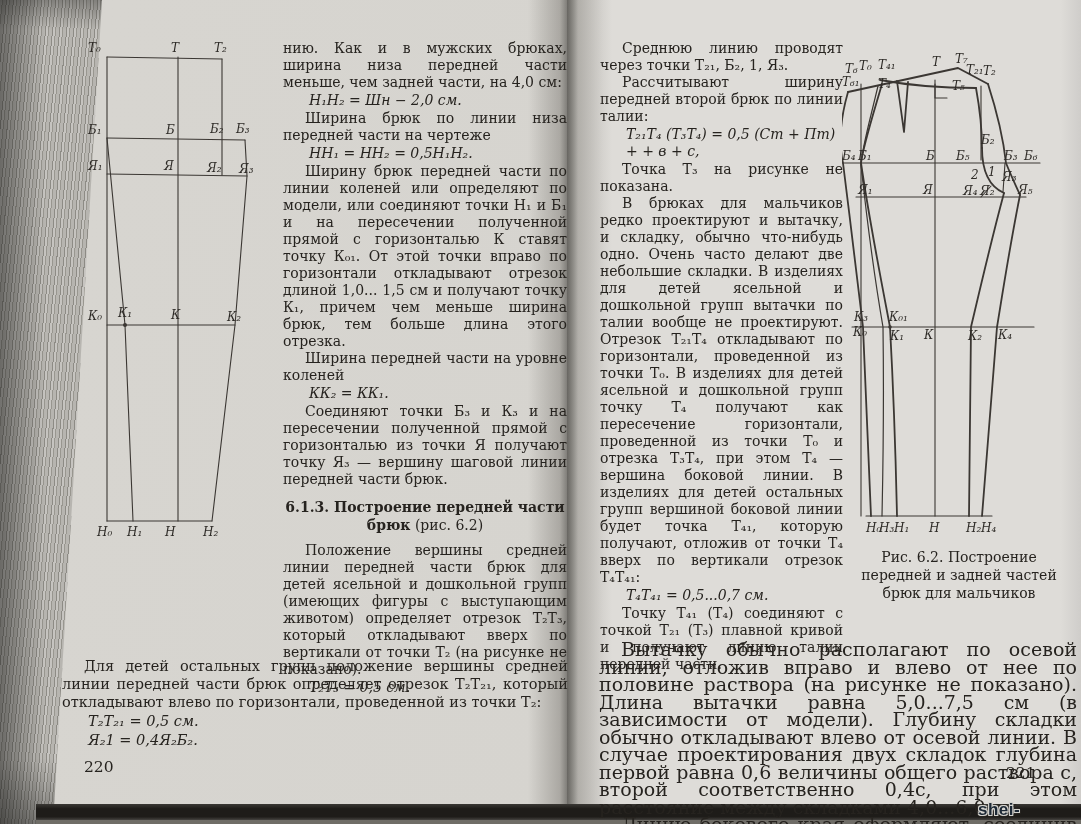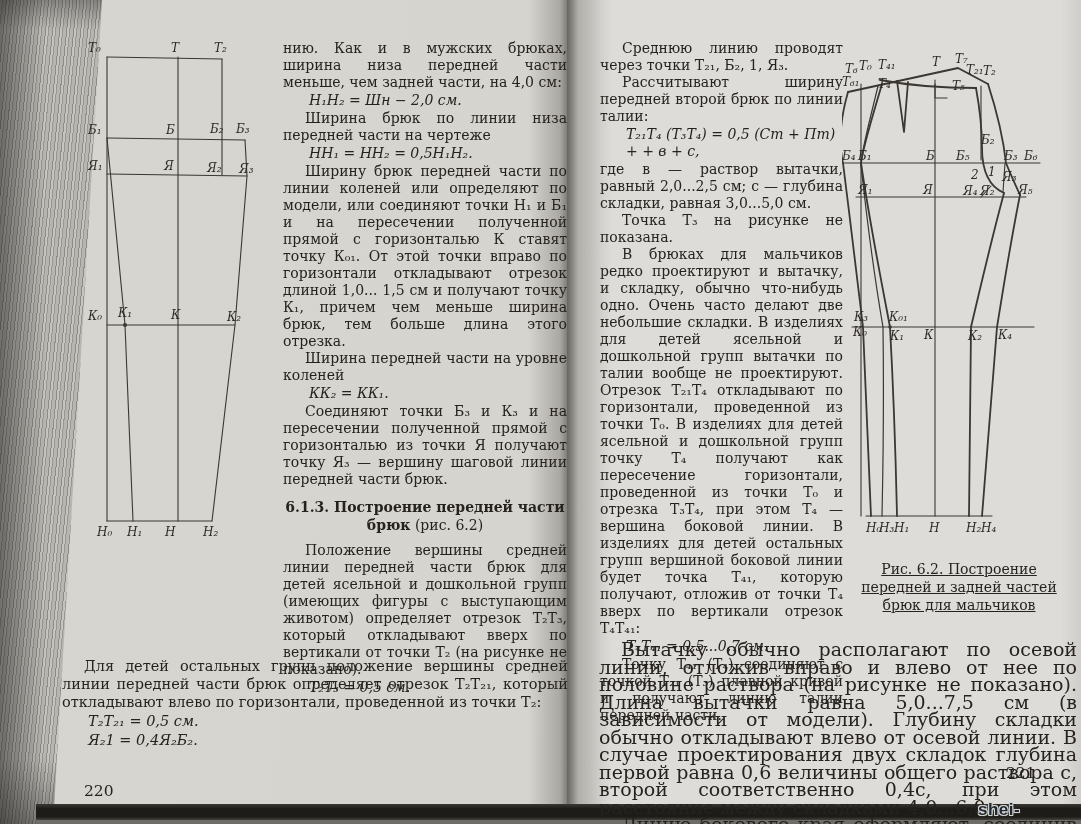--- a/index.html
+++ b/index.html
@@ -29,23 +29,23 @@
   .pn{text-indent:0;}
   .f{font-style:italic;text-align:left !important;text-indent:0;padding-left:26px;margin:1px 0 !important;}
   .h{text-align:center !important;text-indent:0;margin:10px 0 8px 0 !important;line-height:18px;}
   .h .b{font-weight:bold;}
   .col-left{left:283px;top:40px;width:284px;}
   .col-right{left:600px;top:40px;width:243px;}
   .lb{left:62px;top:646px;width:506px;font-size:14.5px;line-height:18px;margin-top:11px;}
   .rb{left:599px;top:641px;width:478px;font-size:19px;line-height:17.5px;}
   .caption{position:absolute;font-size:14px;line-height:18px;text-align:center;}
   .cap1{left:78px;top:556px;width:198px;}
-  .cap2{left:845px;top:560px;width:228px;text-decoration:underline;}
+  .cap2{left:845px;top:548px;width:228px;}
   .pageno{position:absolute;font-size:15.5px;}
-  .no220{left:84px;top:758px;margin-top:24px;}
+  .no220{left:84px;top:758px;}
   .no221{left:1006px;top:764px;}
 
   
   .figsvg{position:absolute;}
   .fig1{left:86px;top:36px;}
   .fig2{left:842px;top:40px;}
   .figsvg path{fill:none;stroke:#3b3733;stroke-linejoin:round;stroke-linecap:round;}
   .figsvg .thin{stroke-width:1.1;}
   .figsvg .thick{stroke-width:1.8;}
   .figsvg .mid{stroke-width:1.2;}
@@ -183,21 +183,20 @@
     <p class="p">Для детей остальных групп положение вершины средней линии передней части брюк определяет отрезок Т₂Т₂₁, который откладывают влево по горизонтали, проведенной из точки Т₂:</p>
     <p class="f">Т₂Т₂₁ = 0,5 см.</p>
     <p class="f">Я₂1 = 0,4Я₂Б₂.</p>
   </div>
   <div class="pageno no220">220</div>
 
   <div class="tb col-right">
     <p class="p">Среднюю линию проводят через точки Т₂₁, Б₂, 1, Я₃.</p>
     <p class="p">Рассчитывают ширину передней второй брюк по линии талии:</p>
     <p class="f">Т₂₁Т₄ (Т₃Т₄) = 0,5 (Ст + Пт) + + в + с,</p>
-    <p class="pn">где в — раствор вытачки, равный 2,0...2,5 см; с — глубина складки, равная 3,0...5,0 см.</p>
     <p class="p">Точка Т₃ на рисунке не показана.</p>
     <p class="p">В брюках для мальчиков редко проектируют и вытачку, и складку, обычно что-нибудь одно. Очень часто делают две небольшие складки. В изделиях для детей ясельной и дошкольной групп вытачки по талии вообще не проектируют. Отрезок Т₂₁Т₄ откладывают по горизонтали, проведенной из точки Т₀. В изделиях для детей ясельной и дошкольной групп точку Т₄ получают как пересечение горизонтали, проведенной из точки Т₀ и отрезка Т₃Т₄, при этом Т₄ — вершина боковой линии. В изделиях для детей остальных групп вершиной боковой линии будет точка Т₄₁, которую получают, отложив от точки Т₄ вверх по вертикали отрезок Т₄Т₄₁:</p>
     <p class="f">Т₄Т₄₁ = 0,5...0,7 см.</p>
     <p class="p">Точку Т₄₁ (Т₄) соединяют с точкой Т₂₁ (Т₃) плавной кривой и получают линию талии передней части.</p>
   </div>
 
   <div class="tb rb">
     <p class="p">Вытачку обычно располагают по осевой линии, отложив вправо и влево от нее по половине раствора (на рисунке не показано). Длина вытачки равна 5,0...7,5 см (в зависимости от модели). Глубину складки обычно откладывают влево от осевой линии. В случае проектирования двух складок глубина первой равна 0,6 величины общего раствора с, второй соответственно 0,4с, при этом расстояние между складками 4,0...6,0 см.</p>
     <p class="p">Линию бокового края оформляют, соединив плавной кривой точки Т₄₁ (Т₄), Б₁, К₁ и проведя прямую до точки Н₁.</p>
   </div>

